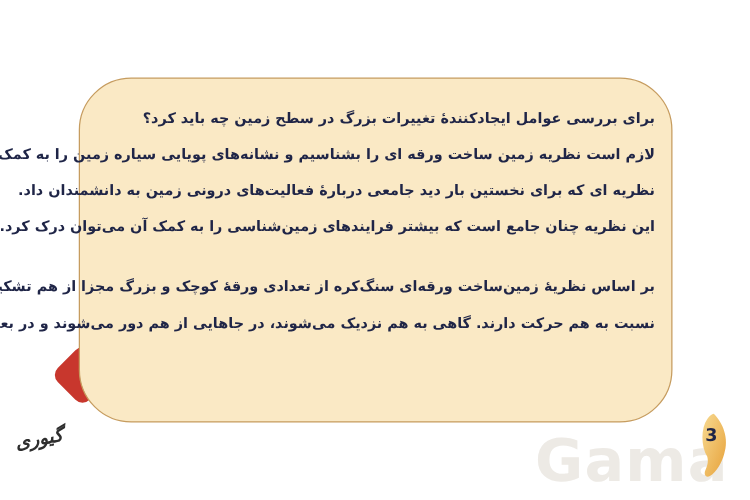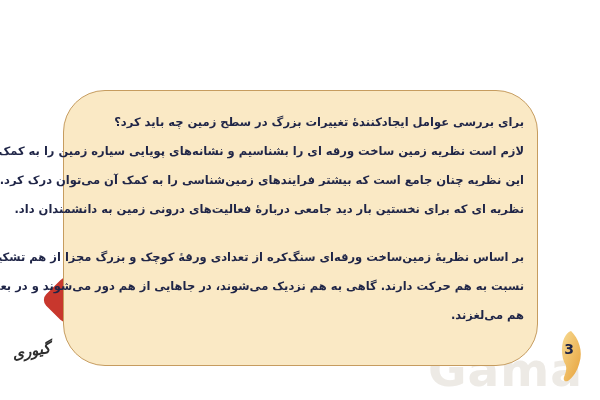--- a/index.html
+++ b/index.html
@@ -28,21 +28,20 @@
     position: absolute;
     left: 63px;
     top: 62px;
     width: 475px;
     height: 276px;
     background: #FAE9C5;
     border: 1.5px solid #C69C5F;
     border-radius: 42px;
     box-sizing: border-box;
     z-index: 2;
-    margin-top: 28px;
   }
   .slide-text {
     direction: rtl;
     text-align: right;
     padding: 17px 13px 0 16px;
     color: #1F2547;
     font-size: 11.5px;
     font-weight: bold;
     line-height: 29px;
   }
@@ -101,25 +100,24 @@
 <body>
 
 <div class="page">
 
   <div class="red-accent"></div>
 
   <div class="slide-box">
     <div class="slide-text">
       <div class="line">برای بررسی عوامل ایجادکنندهٔ تغییرات بزرگ در سطح زمین چه باید کرد؟</div>
       <div class="line">لازم است نظریه زمین ساخت ورقه ای را بشناسیم و نشانه‌های پویایی سیاره زمین را به کمک آن تفسیر کنیم.</div>
+      <div class="line">نظریه ای که برای نخستین بار دید جامعی دربارهٔ فعالیت‌های درونی زمین به دانشمندان داد.</div>
       <div class="line">این نظریه چنان جامع است که بیشتر فرایندهای زمین‌شناسی را به کمک آن می‌توان درک کرد.</div>
-      <div class="line">نظریه ای که برای نخستین بار دید جامعی دربارهٔ فعالیت‌های درونی زمین به دانشمندان داد.</div>
       <div class="line para-gap">بر اساس نظریهٔ زمین‌ساخت ورقه‌ای سنگ‌کره از تعدادی ورقهٔ کوچک و بزرگ مجزا از هم تشکیل شده‌است که</div>
       <div class="line">نسبت به هم حرکت دارند. گاهی به هم نزدیک می‌شوند، در جاهایی از هم دور می‌شوند و در بعضی جاها کنار</div>
-      <div class="line">هم می‌لغزند.</div>
     </div>
   </div>
 
   <div class="watermark">Gama</div>
 
   <div class="page-marker">
     <svg width="34" height="54" viewBox="0 0 30 52">
       <defs>
         <linearGradient id="leafGrad" x1="0" y1="0" x2="1" y2="1">
           <stop offset="0" stop-color="#F7DA92"></stop>

